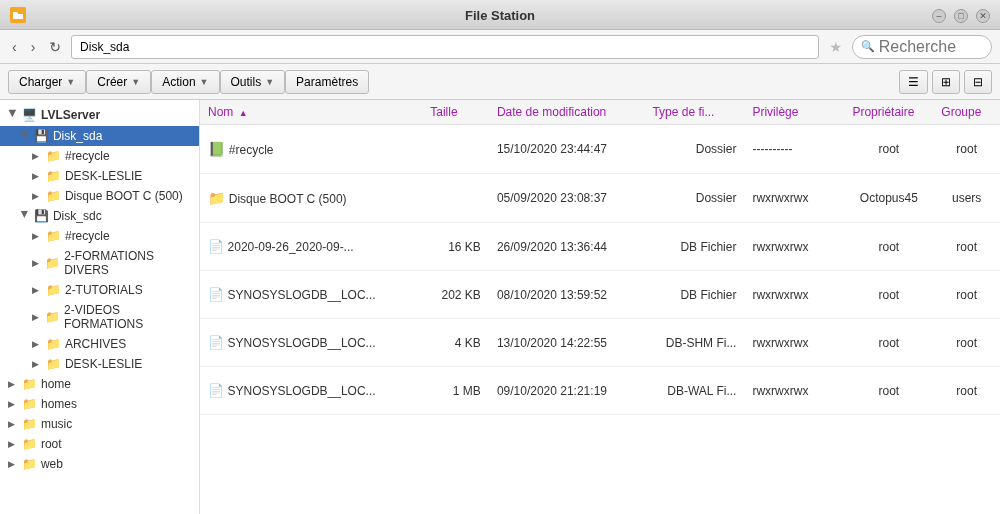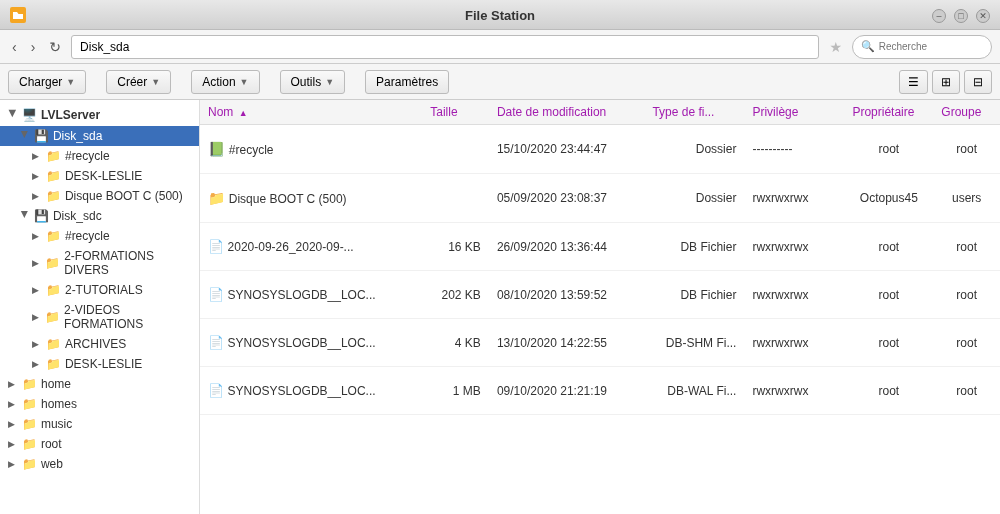--- a/index.html
+++ b/index.html
@@ -28,27 +28,27 @@
     .address-bar {
       flex: 1; background: white; border: 1px solid #bbb; border-radius: 3px;
       padding: 3px 8px; font-size: 12px; height: 24px;
     }
     .star-btn { background: none; border: none; cursor: pointer; color: #bbb; font-size: 14px; padding: 0 4px; }
     .search-box {
       background: white; border: 1px solid #bbb; border-radius: 12px;
       display: flex; align-items: center; padding: 2px 8px; gap: 4px; height: 24px; width: 140px;
     }
     .search-icon { color: #999; font-size: 11px; }
-    .search-input { border: none; outline: none; font-size: 10px; color: #999; width: 100px; background: transparent; }
+    .search-input { border: none; outline: none; font-size: 16px; color: #999; width: 100px; background: transparent; }
 
     
     .toolbar {
       background: #f5f5f5;
       border-bottom: 1px solid #ccc;
-      display: flex; align-items: center; padding: 4px 8px; gap: 20px; height: 36px;
+      display: flex; align-items: center; padding: 4px 8px; gap: 0; height: 36px;
     }
     .tool-btn {
       background: linear-gradient(to bottom, #f9f9f9, #e8e8e8);
       border: 1px solid #bbb; border-radius: 3px;
       padding: 4px 10px; font-size: 12px; cursor: pointer;
       display: flex; align-items: center; gap: 4px;
     }
     .dropdown-arrow { font-size: 9px; color: #666; }
     .toolbar-right { margin-left: auto; display: flex; gap: 4px; }
     .view-btn {

